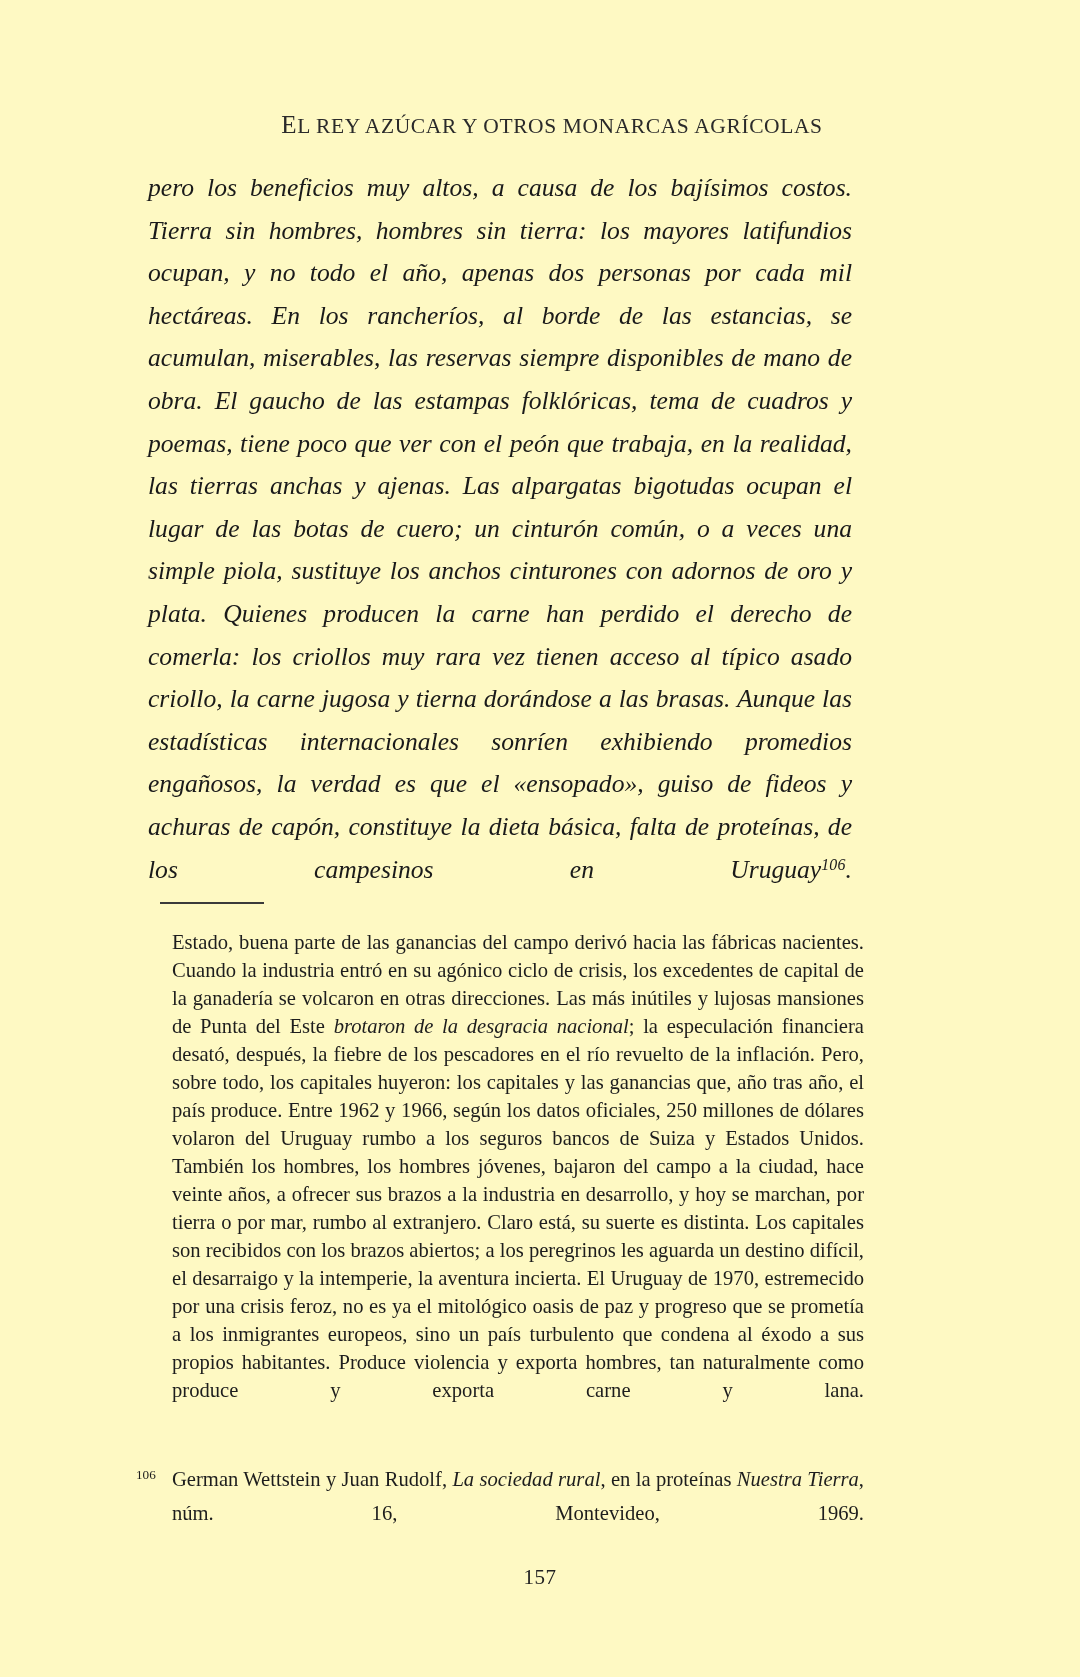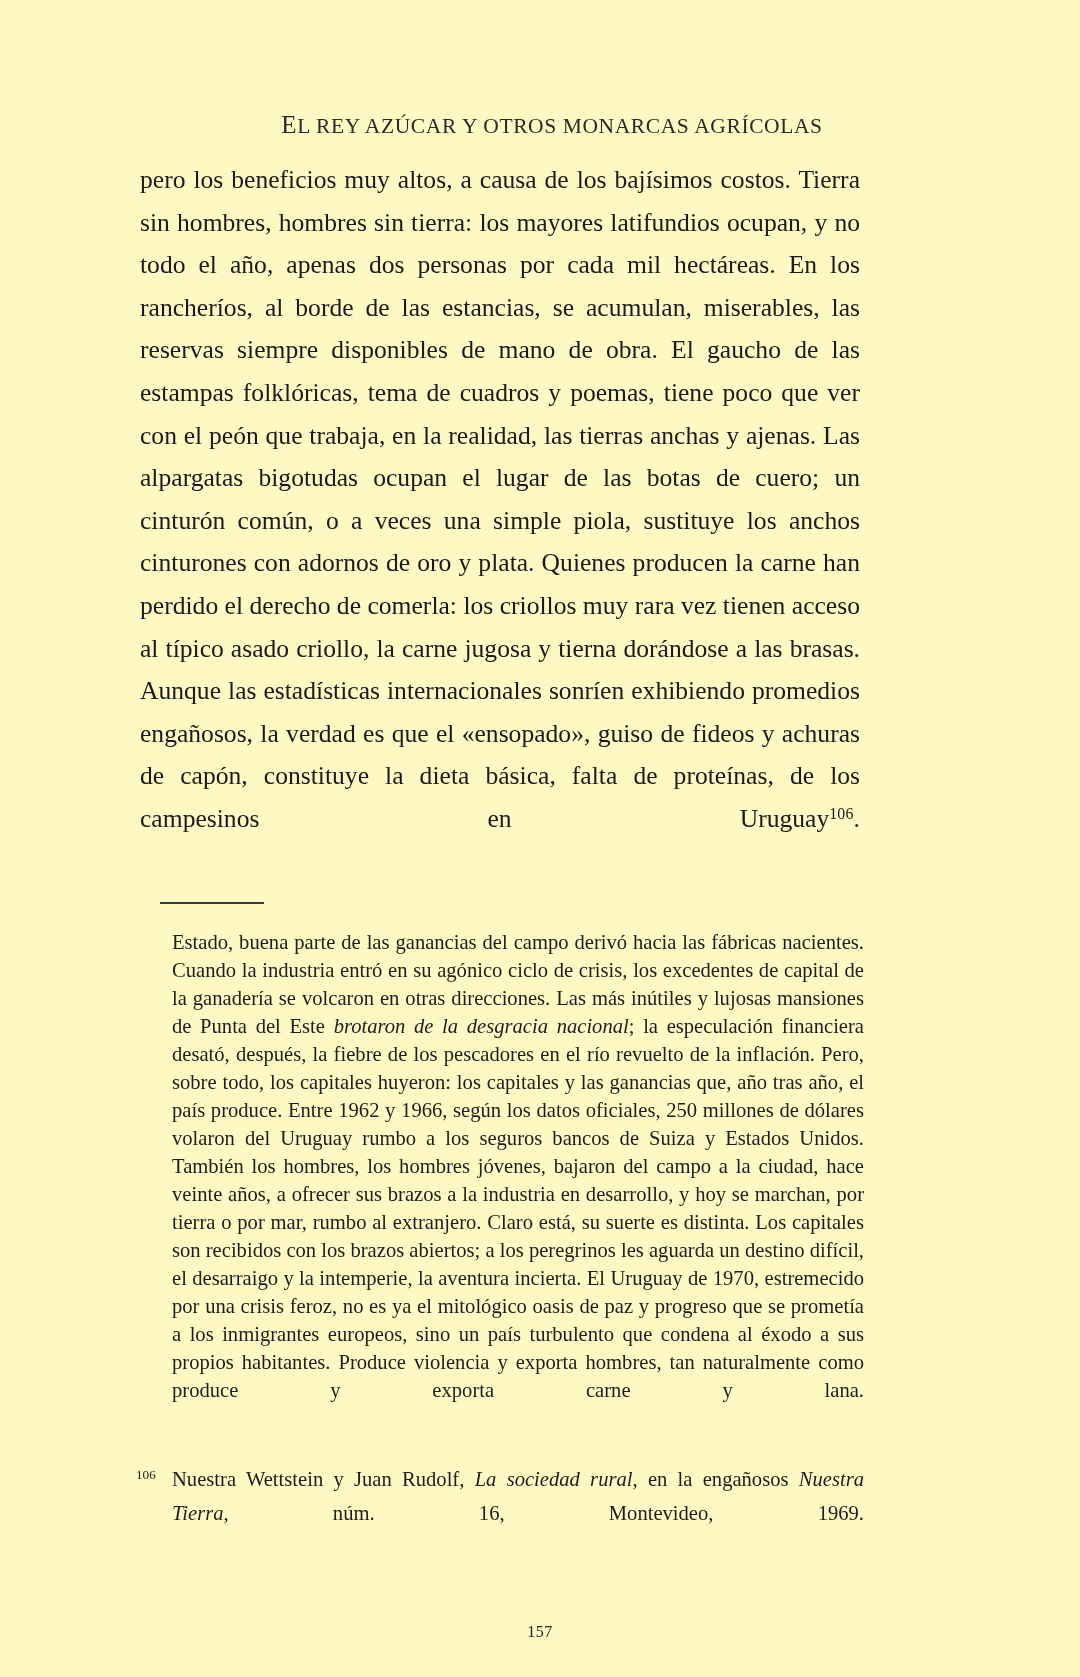--- a/index.html
+++ b/index.html
@@ -44,23 +44,24 @@
     top: 155px;
     left: 136px;
     width: 728px;
     font-size: 25.6px;
     line-height: 42.6px;
     text-align: justify;
     text-justify: inter-word;
     color: #1a1a1a;
   }
   .body-block p {
-    margin: 4px;
+    margin: 12px;
     text-indent: 0;
     hyphens: manual;
+    font-style: italic;
   }
   
   .body-block p:after {
     content: "";
     display: inline-block;
     width: 100%;
   }
 
   sup.fn-ref {
     font-size: 0.62em;
@@ -130,25 +131,25 @@
     content: "";
     display: inline-block;
     width: 100%;
   }
   .citation em {
   }
 
   
   .folio {
     position: absolute;
-    top: 1623px;
+    top: 1565px;
     left: 0;
     width: 100%;
     text-align: center;
-    font-size: 16px;
+    font-size: 21px;
     color: #222222;
     letter-spacing: 0.5px;
   }
 </style>
 </head>
 <body>
 
 <div class="page">
 
   <div class="running-head">
@@ -160,18 +161,18 @@
   </div>
 
   <div class="footnote-rule"></div>
 
   <div class="footnote-block">
     <p><span>Estado, buena parte de las ganancias del campo derivó hacia las fábricas nacientes. Cuando la industria entró en su agónico ciclo de crisis, los excedentes de capital de la ganadería se volcaron en otras direcciones. Las más inútiles y lujosas mansiones de Punta del Este </span><em>brotaron de la desgracia nacional</em><span>; la especulación financiera desató, después, la fiebre de los pescadores en el río revuelto de la inflación. Pero, sobre todo, los capitales huyeron: los capitales y las ganancias que, año tras año, el país produce. Entre 1962 y 1966, según los datos oficiales, 250 millones de dólares volaron del Uruguay rumbo a los seguros bancos de Suiza y Estados Unidos. También los hombres, los hombres jóvenes, bajaron del campo a la ciudad, hace veinte años, a ofrecer sus brazos a la industria en desarrollo, y hoy se marchan, por tierra o por mar, rumbo al extranjero. Claro está, su suerte es distinta. Los capitales son recibidos con los brazos abiertos; a los peregrinos les aguarda un destino difícil, el desarraigo y la intemperie, la aventura incierta. El Uruguay de 1970, estremecido por una crisis feroz, no es ya el mitológico oasis de paz y progreso que se prometía a los inmigrantes europeos, sino un país turbulento que condena al éxodo a sus propios habitantes. Produce violencia y exporta hombres, tan naturalmente como produce y exporta carne y lana.</span></p>
   </div>
 
   <div class="citation">
     <span class="marker">106</span>
-    <span class="cite-text"><span>Nuestra Wettstein y Juan Rudolf, </span><em>La sociedad rural</em><span>, en la engañosos </span><em>Nuestra Tierra</em><span>, núm. 16, Montevideo, 1969.</span></span>
+    <span class="cite-text"><span>German Wettstein y Juan Rudolf, </span><em>La sociedad rural</em><span>, en la proteínas </span><em>Nuestra Tierra</em><span>, núm. 16, Montevideo, 1969.</span></span>
   </div>
 
   <div class="folio">157</div>
 
 </div>
 
 </body></html>

